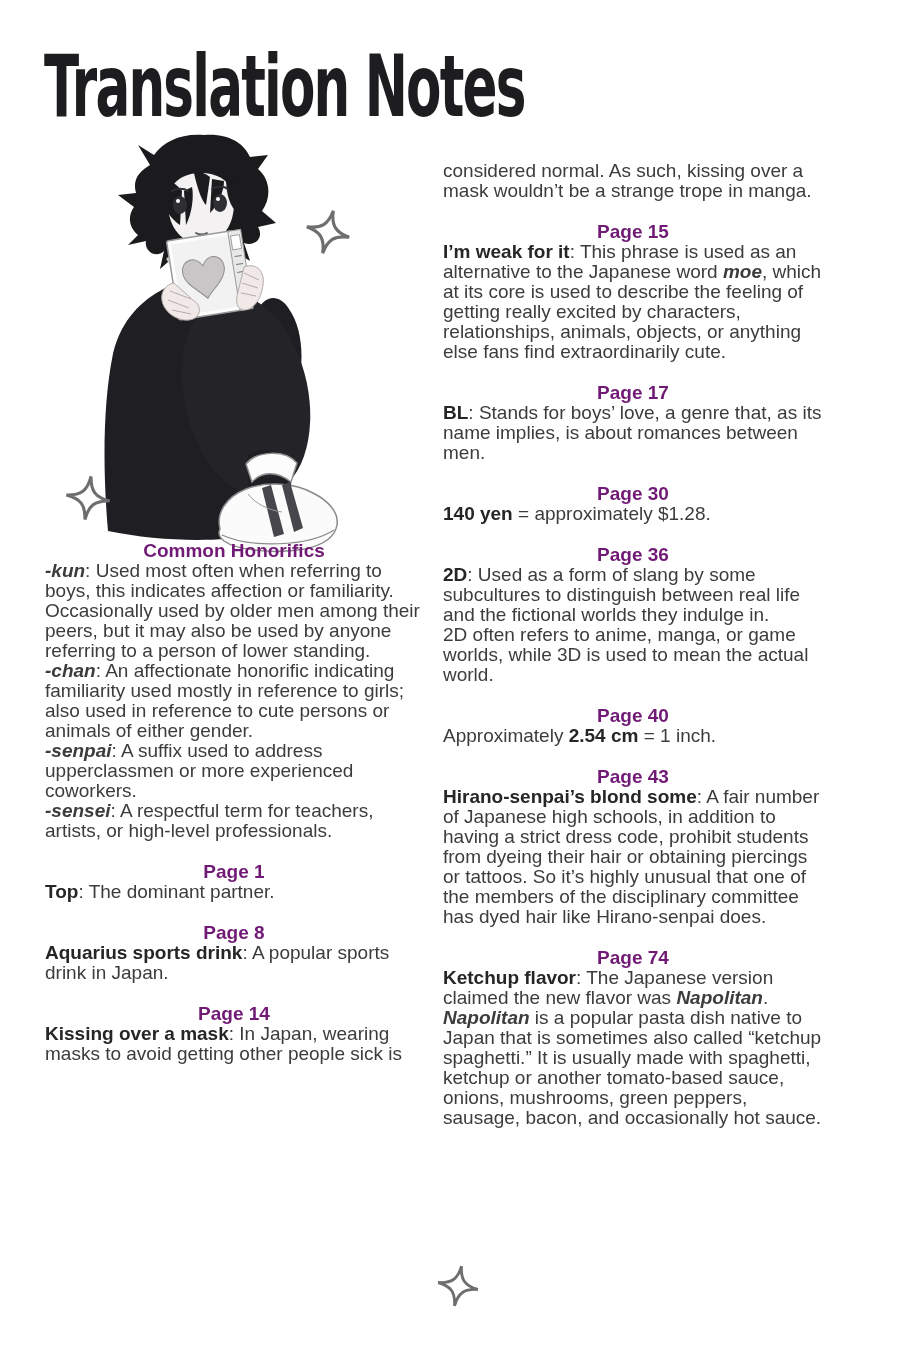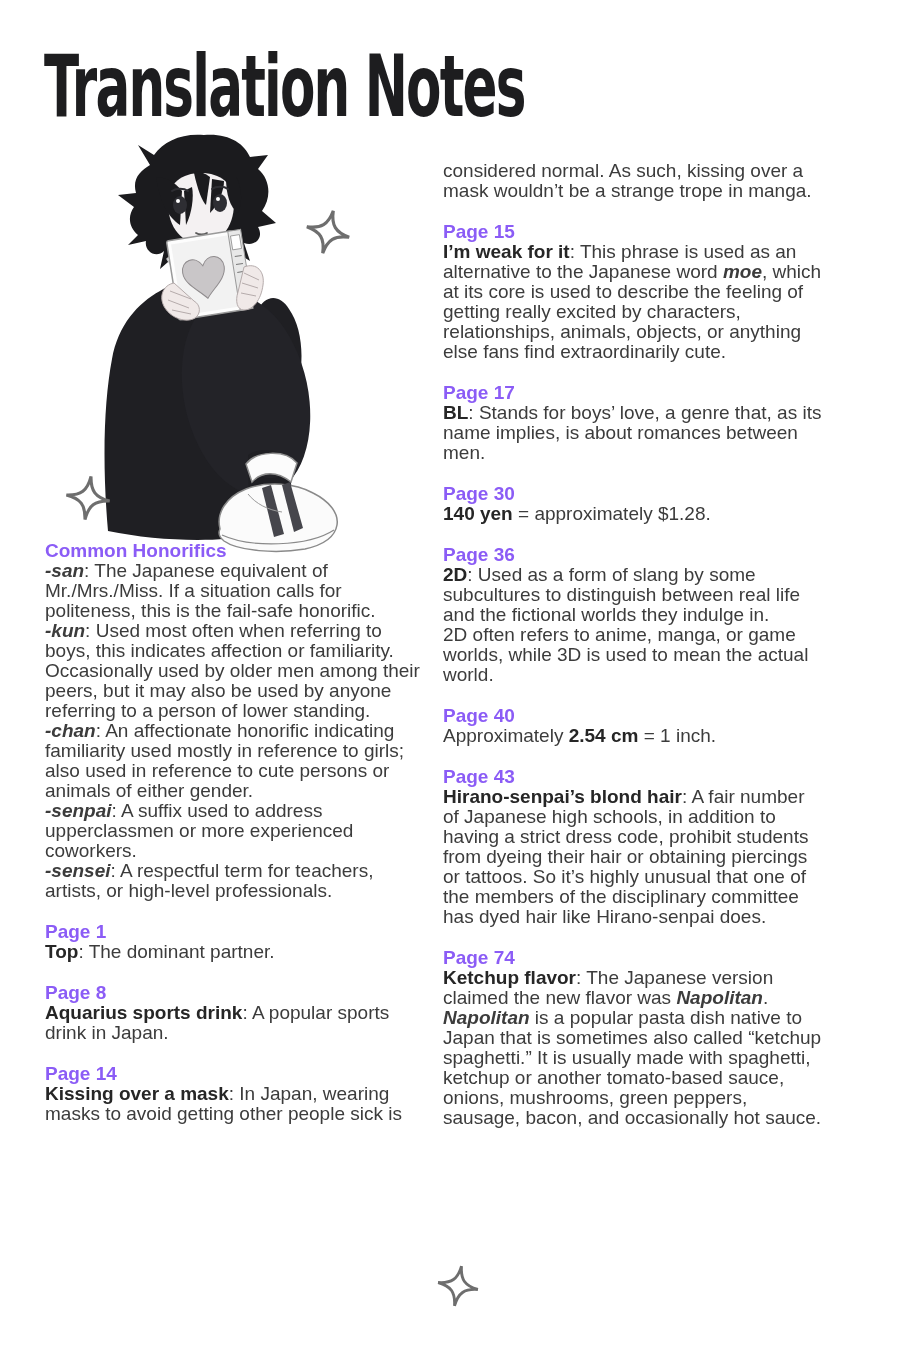--- a/index.html
+++ b/index.html
@@ -26,21 +26,21 @@
   .col{
     position:absolute;
     font-size:19px;
     line-height:20px;
     color:#3c3c3c;
   }
   .col-left{left:45px;top:541px;width:378px;}
   .col-right{left:443px;top:161px;width:380px;}
   .section{margin:0 0 21px 0;}
   .section:last-child{margin-bottom:0;}
-  .heading{font-weight:bold;color:#8b5cf6;}
+  .heading{font-weight:bold;color:#701a75;text-align:center;}
   .para{margin:0;}
   .b{font-weight:bold;color:#262626;}
   .i{font-style:italic;font-weight:bold;}
   .illustration{position:absolute;left:98px;top:133px;width:322px;height:434px;}
   .sparkle{position:absolute;}
   .sparkle svg{display:block;}
 </style>
 </head>
 <body>
 
@@ -134,21 +134,20 @@
   </div>
   <div class="sparkle" style="left:434px;top:1262px;">
     <svg width="48" height="48" viewBox="-50 -50 100 100">
         <path d="M0,-42 C3,-14 14,-3 42,0 C14,3 3,14 0,42 C-3,14 -14,3 -42,0 C-14,-3 -3,-14 0,-42 Z" fill="#ffffff" stroke="#6e6e6e" stroke-width="6" transform="rotate(10)"></path>
       </svg>
   </div>
 
   <div class="col col-left" id="col-left">
       <div class="section">
         <div class="heading">Common Honorifics</div>
-        <p class="para"><span class="i">-san</span><span>: The Japanese equivalent of Mr./Mrs./Miss. If a situation calls for politeness, this is the fail-safe honorific.</span></p>
         <p class="para"><span class="i">-kun</span><span>: Used most often when referring to boys, this indicates affection or familiarity. Occasionally used by older men among their peers, but it may also be used by anyone referring to a person of lower standing.</span></p>
         <p class="para"><span class="i">-chan</span><span>: An affectionate honorific indicating familiarity used mostly in reference to girls; also used in reference to cute persons or animals of either gender.</span></p>
         <p class="para"><span class="i">-senpai</span><span>: A suffix used to address upperclassmen or more experienced coworkers.</span></p>
         <p class="para"><span class="i">-sensei</span><span>: A respectful term for teachers, artists, or high-level professionals.</span></p>
       </div>
       <div class="section">
         <div class="heading">Page 1</div>
         <p class="para"><span class="b">Top</span><span>: The dominant partner.</span></p>
       </div>
       <div class="section">
@@ -180,21 +179,21 @@
         <div class="heading">Page 36</div>
         <p class="para"><span class="b">2D</span><span>: Used as a form of slang by some subcultures to distinguish between real life and the fictional worlds they indulge in.</span></p>
         <p class="para"><span>2D often refers to anime, manga, or game worlds, while 3D is used to mean the actual world.</span></p>
       </div>
       <div class="section">
         <div class="heading">Page 40</div>
         <p class="para"><span>Approximately </span><span class="b">2.54 cm</span><span> = 1 inch.</span></p>
       </div>
       <div class="section">
         <div class="heading">Page 43</div>
-        <p class="para"><span class="b">Hirano-senpai’s blond hair</span><span>: A fair number of Japanese high schools, in addition to having a strict dress code, prohibit students from dyeing their hair or obtaining piercings or tattoos. So it’s highly unusual that one of the members of the disciplinary committee has dyed hair like Hirano-senpai does.</span></p>
+        <p class="para"><span class="b">Hirano-senpai’s blond some</span><span>: A fair number of Japanese high schools, in addition to having a strict dress code, prohibit students from dyeing their hair or obtaining piercings or tattoos. So it’s highly unusual that one of the members of the disciplinary committee has dyed hair like Hirano-senpai does.</span></p>
       </div>
       <div class="section">
         <div class="heading">Page 74</div>
         <p class="para"><span class="b">Ketchup flavor</span><span>: The Japanese version claimed the new flavor was </span><span class="i">Napolitan</span><span>. </span><span class="i">Napolitan</span><span> is a popular pasta dish native to Japan that is sometimes also called “ketchup spaghetti.” It is usually made with spaghetti, ketchup or another tomato-based sauce, onions, mushrooms, green peppers, sausage, bacon, and occasionally hot sauce.</span></p>
       </div>
     </div>
 
 </div>
 
 </body></html>

